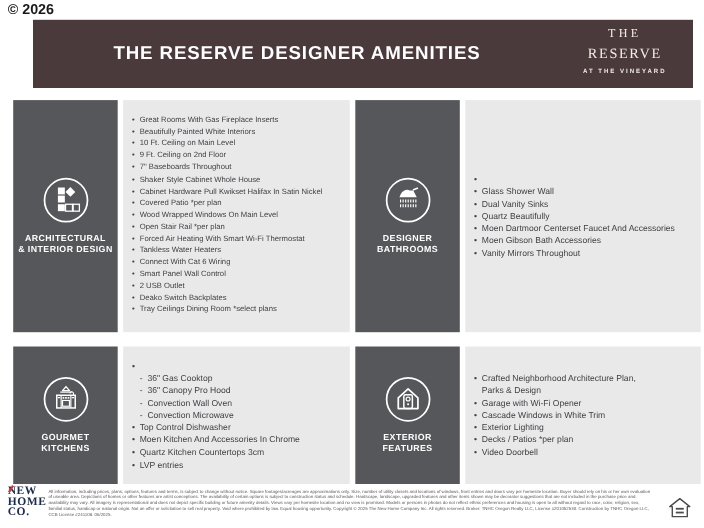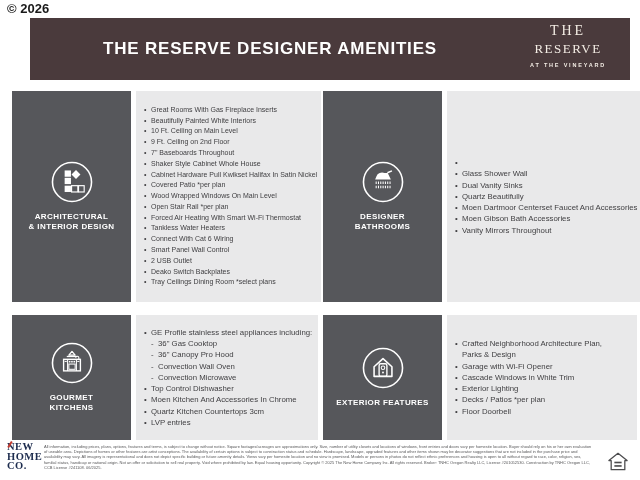--- a/index.html
+++ b/index.html
@@ -7,32 +7,32 @@
   body { position:relative; background:#ffffff; font-family:"Liberation Sans",sans-serif; overflow:hidden; }
 
   .corner { position:absolute; top:1px; left:7px; font-size:13px; font-weight:bold; color:#1a1a1a; }
 
   
   .header-bar { position:absolute; left:30px; top:18px; width:600px; height:62px; background:#4a3a3c; }
   .header-title { position:absolute; left:0; right:120px; top:0; bottom:0; display:flex; align-items:center; justify-content:center;
                   color:#ffffff; font-size:17px; font-weight:bold; letter-spacing:0.8px; }
   .logo { position:absolute; right:12px; top:6px; width:100px; text-align:center; color:#f3ece4;
           font-family:"Liberation Serif",serif; }
-  .logo-the  { font-size:14px; letter-spacing:3px; line-height:14px; }
+  .logo-the  { font-size:11px; letter-spacing:3px; line-height:14px; }
   .logo-main { font-size:13px; letter-spacing:1.5px; line-height:21px; }
   .logo-tag  { font-size:5.5px; letter-spacing:1.8px; font-weight:bold; margin-top:3px; font-family:"Liberation Sans",sans-serif; }
 
   
   .panel { position:absolute; display:flex; }
   #sec1 { left:12px;  top:91px;  width:306px; height:211px; }
   #sec2 { left:323px; top:91px;  width:314px; height:211px; }
   #sec3 { left:12px;  top:315px; width:306px; height:125px; }
   #sec4 { left:323px; top:315px; width:314px; height:125px; }
 
-  .label-box { width:119px; flex-shrink:0; background:#56575b; color:#ffffff;
+  .label-box { width:95px; flex-shrink:0; background:#56575b; color:#ffffff;
                display:flex; flex-direction:column; align-items:center; justify-content:center; gap:9px; padding:4px; }
   .icon-circle { width:42px; height:42px; }
   .icon-circle svg { width:100%; height:100%; display:block; }
   .label-title { text-align:center; font-size:8px; font-weight:bold; letter-spacing:0.4px; line-height:10.5px; }
   .label-title span { display:block; }
   .label-title span:empty { display:none; }
 
   .list-box { flex:1; margin-left:5px; background:#e9e9ea; display:flex; flex-direction:column;
               justify-content:center; padding:8px 4px 8px 8px; color:#414043; }
   #sec1 .list-box { font-size:7px;   line-height:10.8px; }
@@ -243,21 +243,20 @@
     </div>
     <div class="label-title">
       <span>GOURMET</span>
       <span>KITCHENS</span>
     </div>
   </div>
   <div class="list-box">
 
   <div class="li">
         <span class="b">•</span>
-        <span class="t">GE Profile stainless steel appliances including:</span>
       </div>
       <div class="li indent">
         <span class="b">-</span>
         <span class="t">36" Gas Cooktop</span>
       </div>
       <div class="li indent">
         <span class="b">-</span>
         <span class="t">36" Canopy Pro Hood</span>
       </div>
       <div class="li indent">
@@ -324,21 +323,21 @@
       <div class="li">
         <span class="b">•</span>
         <span class="t">Exterior Lighting</span>
       </div>
       <div class="li">
         <span class="b">•</span>
         <span class="t">Decks / Patios *per plan</span>
       </div>
       <div class="li">
         <span class="b">•</span>
-        <span class="t">Floor Doorbell</span>
+        <span class="t">Video Doorbell</span>
       </div>
     </div>
 </section>
 
 <footer>
   <div class="brand">
     <span class="accent"></span>
     <div>NEW</div>
     <div>HOME</div>
     <div>CO.</div>

